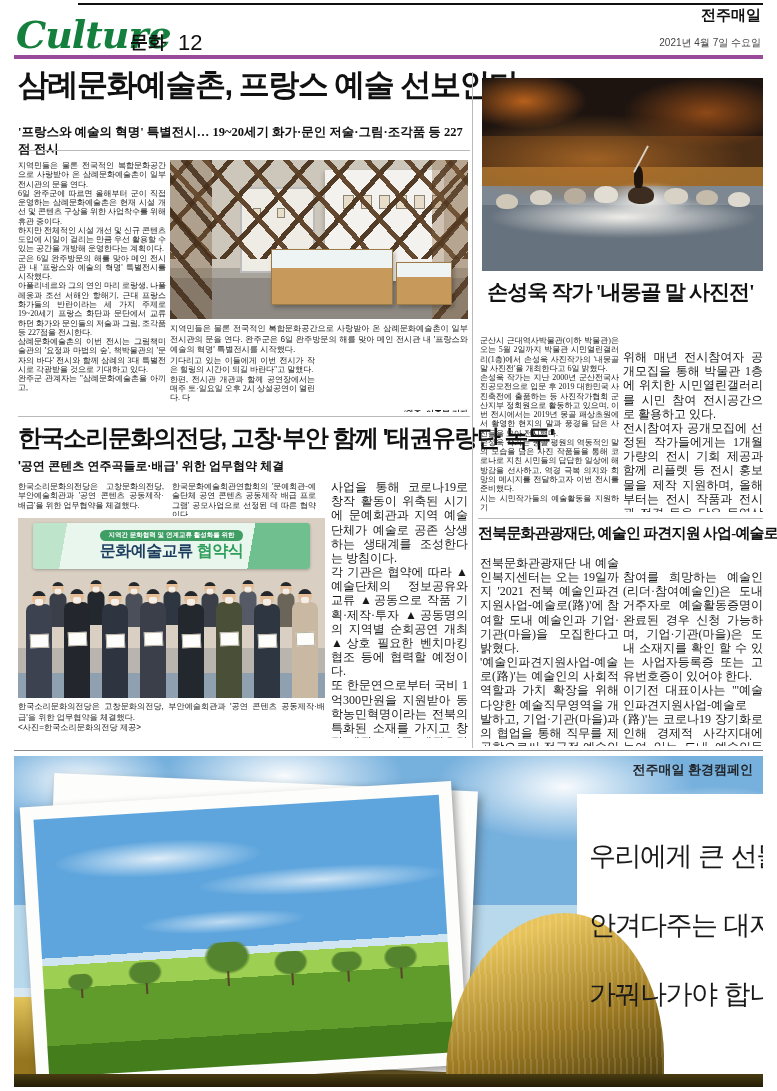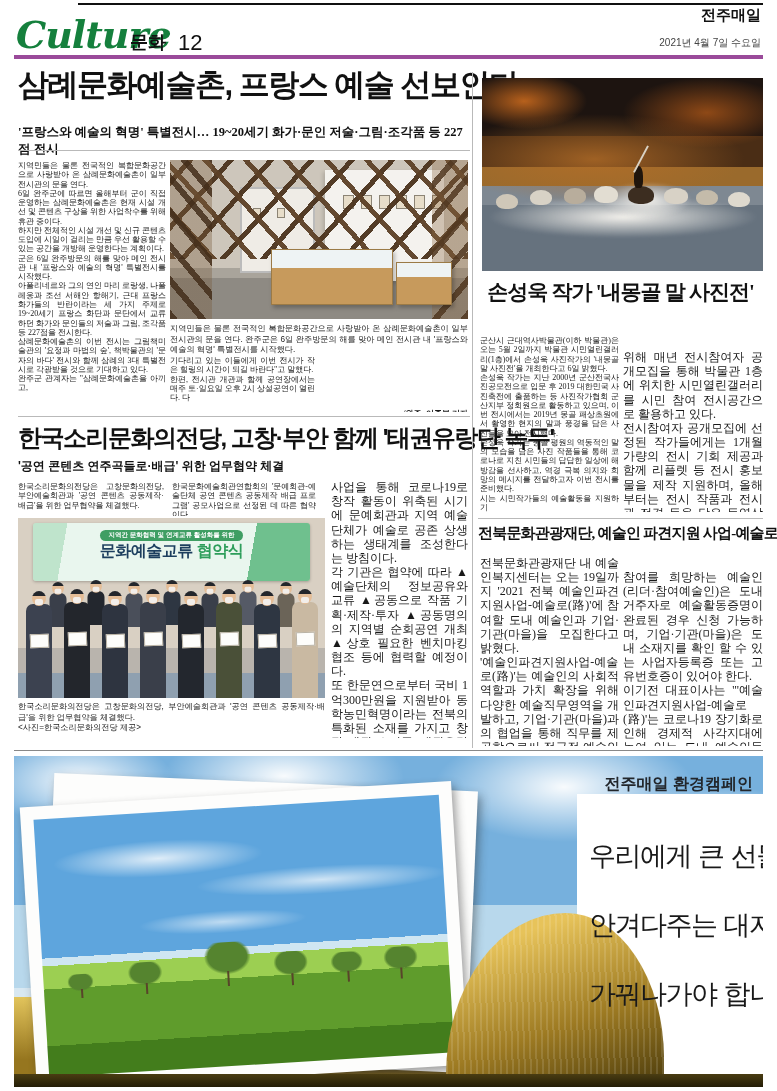--- a/index.html
+++ b/index.html
@@ -69,21 +69,21 @@
   .horse-subhead{position:absolute;left:478px;top:312px;width:285px;text-align:center;
         font-family:"Liberation Sans",sans-serif;font-weight:bold;font-size:10.5px;}
   
   .sori-headline{position:absolute;left:18px;top:422px;width:452px;
         font-family:"Liberation Sans",sans-serif;font-weight:bold;font-size:24px;
         letter-spacing:-1.5px;white-space:nowrap;}
   .sori-subhead{position:absolute;left:18px;top:458px;width:452px;
         font-family:"Liberation Sans",sans-serif;font-weight:bold;font-size:12px;}
   .group-photo{position:absolute;left:18px;top:518px;width:307px;height:180px;overflow:hidden;
         background:linear-gradient(#d9d0c3 0 72%, #b9b4ad 72% 86%, #8fa0b0 86% 100%);}
-  .gp-banner{position:absolute;left:5%;top:5px;width:90%;height:58px;border-radius:3px;
+  .gp-banner{position:absolute;left:5%;top:5px;width:90%;height:46px;border-radius:3px;
         background:linear-gradient(100deg,#bfe4cc 0 12%, #e9f6ee 12% 78%, #6fc08e 78%);
         box-shadow:0 1px 3px rgba(0,0,0,.25);text-align:center;}
   .gp-b1{display:inline-block;margin-top:5px;padding:1px 8px;border-radius:7px;background:#3f9e63;
         color:#fff;font-family:"Liberation Sans",sans-serif;font-size:6.5px;font-weight:bold;}
   .gp-b2{font-family:"Liberation Sans",sans-serif;font-weight:bold;font-size:16px;letter-spacing:-0.5px;}
   .person{position:absolute;width:26px;height:96px;border-radius:7px 7px 0 0;}
   .person::before{content:"";position:absolute;left:6px;top:-13px;width:14px;height:15px;border-radius:50%;
         background:linear-gradient(#23262b 0 5px, #e4bd97 5px);}
   .person::after{content:"";position:absolute;left:9px;top:-5px;width:8px;height:6px;border-radius:2px;
         background:#f3f3f3;opacity:.9;}
@@ -115,22 +115,22 @@
   .polaroid.front{left:14px;top:38px;width:432px;height:284px;transform:rotate(-3.5deg);}
   .meadow{position:absolute;left:13px;top:13px;right:13px;bottom:13px;overflow:hidden;
         background:
          radial-gradient(ellipse 150px 26px at 30% 18%, rgba(255,255,255,.8), transparent 70%),
          radial-gradient(ellipse 180px 20px at 70% 30%, rgba(255,255,255,.7), transparent 70%),
          radial-gradient(ellipse 120px 16px at 45% 44%, rgba(255,255,255,.6), transparent 70%),
          linear-gradient(#5ea5dd 0 54%, #cfe6f2 54% 57%, #9ccf52 57% 66%, #5f9c2c 66% 88%, #437d1c 88%);}
   .tree{position:absolute;}
   .tree .crown{width:100%;height:72%;background:radial-gradient(ellipse at 50% 45%, #55842f 0 60%, rgba(0,0,0,0) 72%);}
   .tree .trunk{position:absolute;left:48%;bottom:0;width:2px;height:34%;background:#58452a;}
-  .ad-label{position:absolute;right:10px;top:18px;z-index:6;font-family:"Liberation Sans",sans-serif;
-        font-weight:bold;font-size:16px;color:#22262b;}
+  .ad-label{position:absolute;right:10px;top:5px;z-index:6;font-family:"Liberation Sans",sans-serif;
+        font-weight:bold;font-size:13px;color:#22262b;}
   .ad-text{position:absolute;left:575px;top:66px;z-index:5;font-family:"DejaVu Serif",serif;
         font-size:27px;letter-spacing:-1.5px;color:#191919;line-height:2.55;white-space:nowrap;}
 </style>
 </head>
 <body>
 
 <div class="page">
 
   <div class="top-rule"></div>
   <div class="culture-logo" style="color:#15803d">Culture</div>

